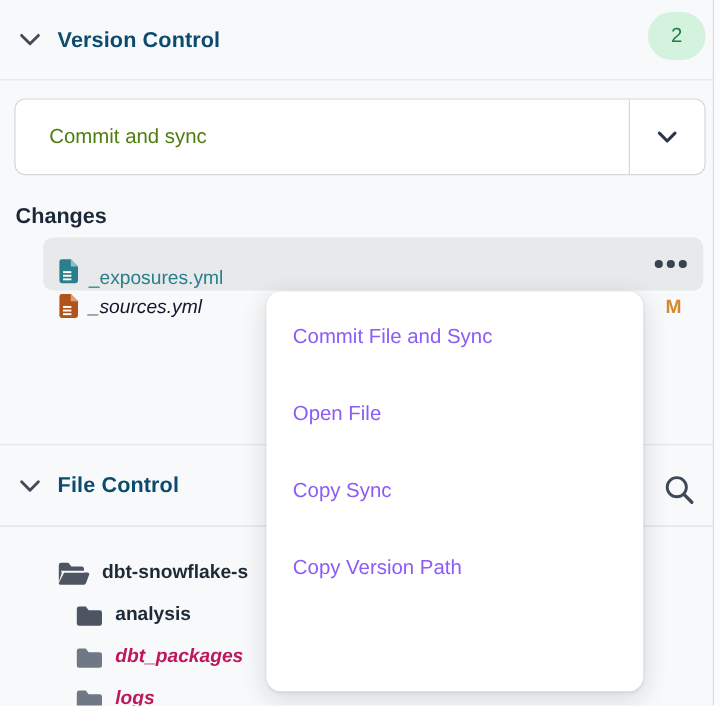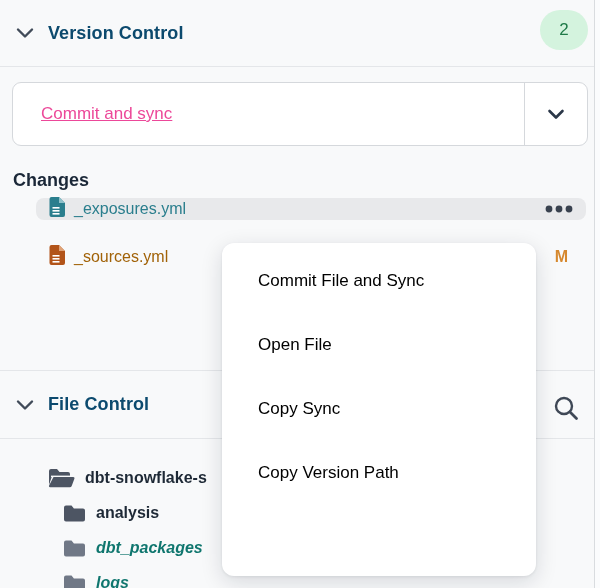--- a/index.html
+++ b/index.html
@@ -17,54 +17,54 @@
   .sec-title{font-size:18px;font-weight:bold;color:#0c4a6e;letter-spacing:.1px;}
   .chev{flex:0 0 auto;margin:0 12px 0 14px;display:flex;align-items:center;}
 
   
   .badge{position:absolute;right:6px;top:10px;width:48px;height:40px;border-radius:20px;
     background:#d4f3de;color:#1f7a48;font-size:17px;display:flex;align-items:center;justify-content:center;}
 
   
   .commit-btn{position:absolute;left:12px;top:82px;width:576px;height:64px;background:#ffffff;
     border:1px solid #d5d8dc;border-radius:9px;display:flex;align-items:stretch;cursor:pointer;box-sizing:border-box;}
-  .commit-label{flex:1;display:flex;align-items:center;padding-left:28px;font-size:17px;color:#ec4899;text-decoration:underline;}
+  .commit-label{flex:1;display:flex;align-items:center;padding-left:28px;font-size:17px;color:#4d7c0f;}
   .commit-caret{flex:0 0 62px;border-left:1px solid #d5d8dc;display:flex;align-items:center;justify-content:center;}
 
   
   .changes-label{position:absolute;left:13px;top:166px;height:28px;display:flex;align-items:center;
     font-size:18px;font-weight:bold;color:#1b2838;}
   .file-row{position:absolute;left:36px;width:550px;display:flex;align-items:center;border-radius:8px;box-sizing:border-box;padding-left:12px;}
   .file-row .fname{margin-left:8px;font-size:16px;}
-  .row-exposures{top:198px;height:22px;background:#e8e9eb;}
+  .row-exposures{top:198px;height:44px;background:#e8e9eb;align-items:flex-end;}
   .row-sources{top:240px;height:34px;}
   .teal{color:#2a7e8d;}
-  .rust{color:#a16207;}
+  .rust{color:#0f172a;font-style:italic;}
   .ellipsis{position:absolute;right:10px;top:0;bottom:0;display:flex;align-items:center;cursor:pointer;padding:0 2px;}
   .mflag{position:absolute;right:18px;top:0;bottom:0;display:flex;align-items:center;
     font-weight:bold;font-size:16px;color:#d6882e;}
 
   
   .ctx-menu{position:absolute;left:222px;top:243px;width:314px;height:333px;background:#ffffff;
     border-radius:12px;box-shadow:0 6px 22px rgba(16,24,40,.14), 0 1px 3px rgba(16,24,40,.08);
     padding:6px 0;box-sizing:border-box;z-index:10;}
-  .ctx-item{height:64px;display:flex;align-items:center;padding-left:36px;
-    font-size:17px;color:#000000;cursor:pointer;}
+  .ctx-item{height:64px;display:flex;align-items:center;padding-left:22px;
+    font-size:17px;color:#8b5cf6;cursor:pointer;}
 
   
   .fe-header{top:371px;height:67px;border-bottom:1px solid #e4e6e9;}
   .search-btn{position:absolute;right:10px;top:390px;width:36px;height:36px;display:flex;align-items:center;justify-content:center;cursor:pointer;}
 
   .tree{position:absolute;left:0;top:438px;right:0;padding-top:22px;}
   .tree-row{height:35px;display:flex;align-items:center;cursor:pointer;}
   .tree-row .ticon{flex:0 0 auto;margin-right:10px;display:flex;align-items:center;}
   .indent-0{padding-left:48px;}
   .indent-1{padding-left:63px;}
   .tname{font-size:16px;color:#1e2936;white-space:nowrap;font-weight:bold;}
-  .tname.muted{color:#0f766e;font-style:italic;}
+  .tname.muted{color:#be185d;font-style:italic;}
 </style>
 </head>
 <body>
 
 <div class="panel">
 
   <div class="sec-header" style="top:0;height:66px;">
     <span class="chev">
       <svg width="22" height="22" viewBox="0 0 22 22" fill="none">
           <path d="M4 7.5 L11 14.5 L18 7.5" stroke="#414b59" stroke-width="2.4" stroke-linecap="round" stroke-linejoin="round"></path>

